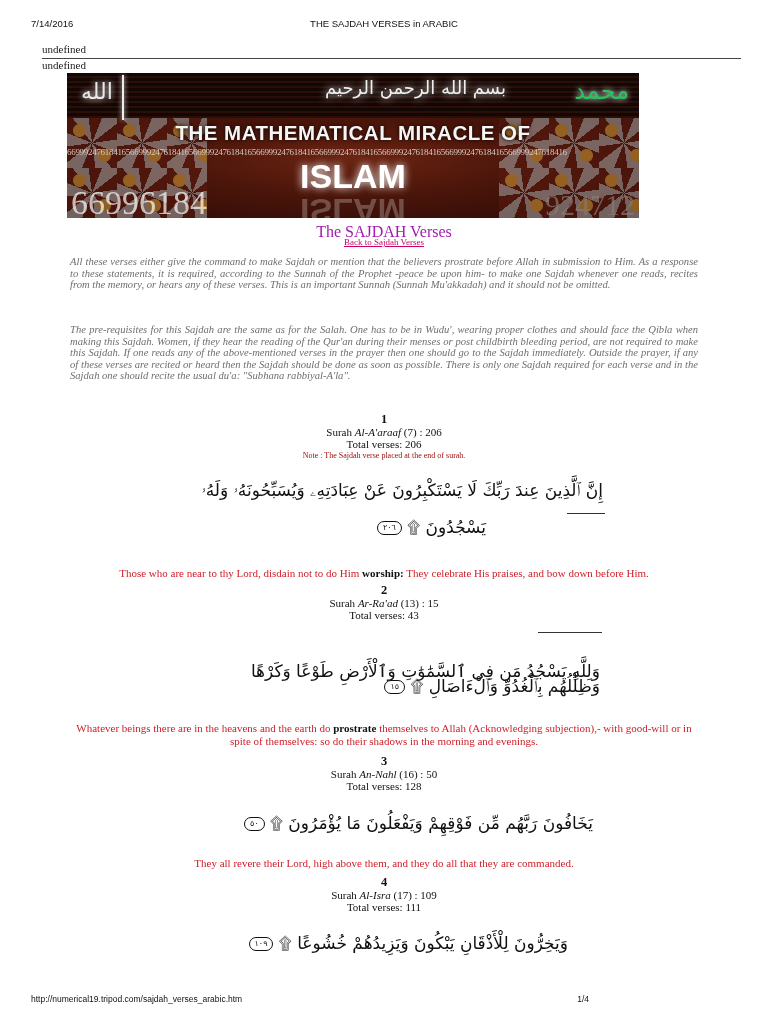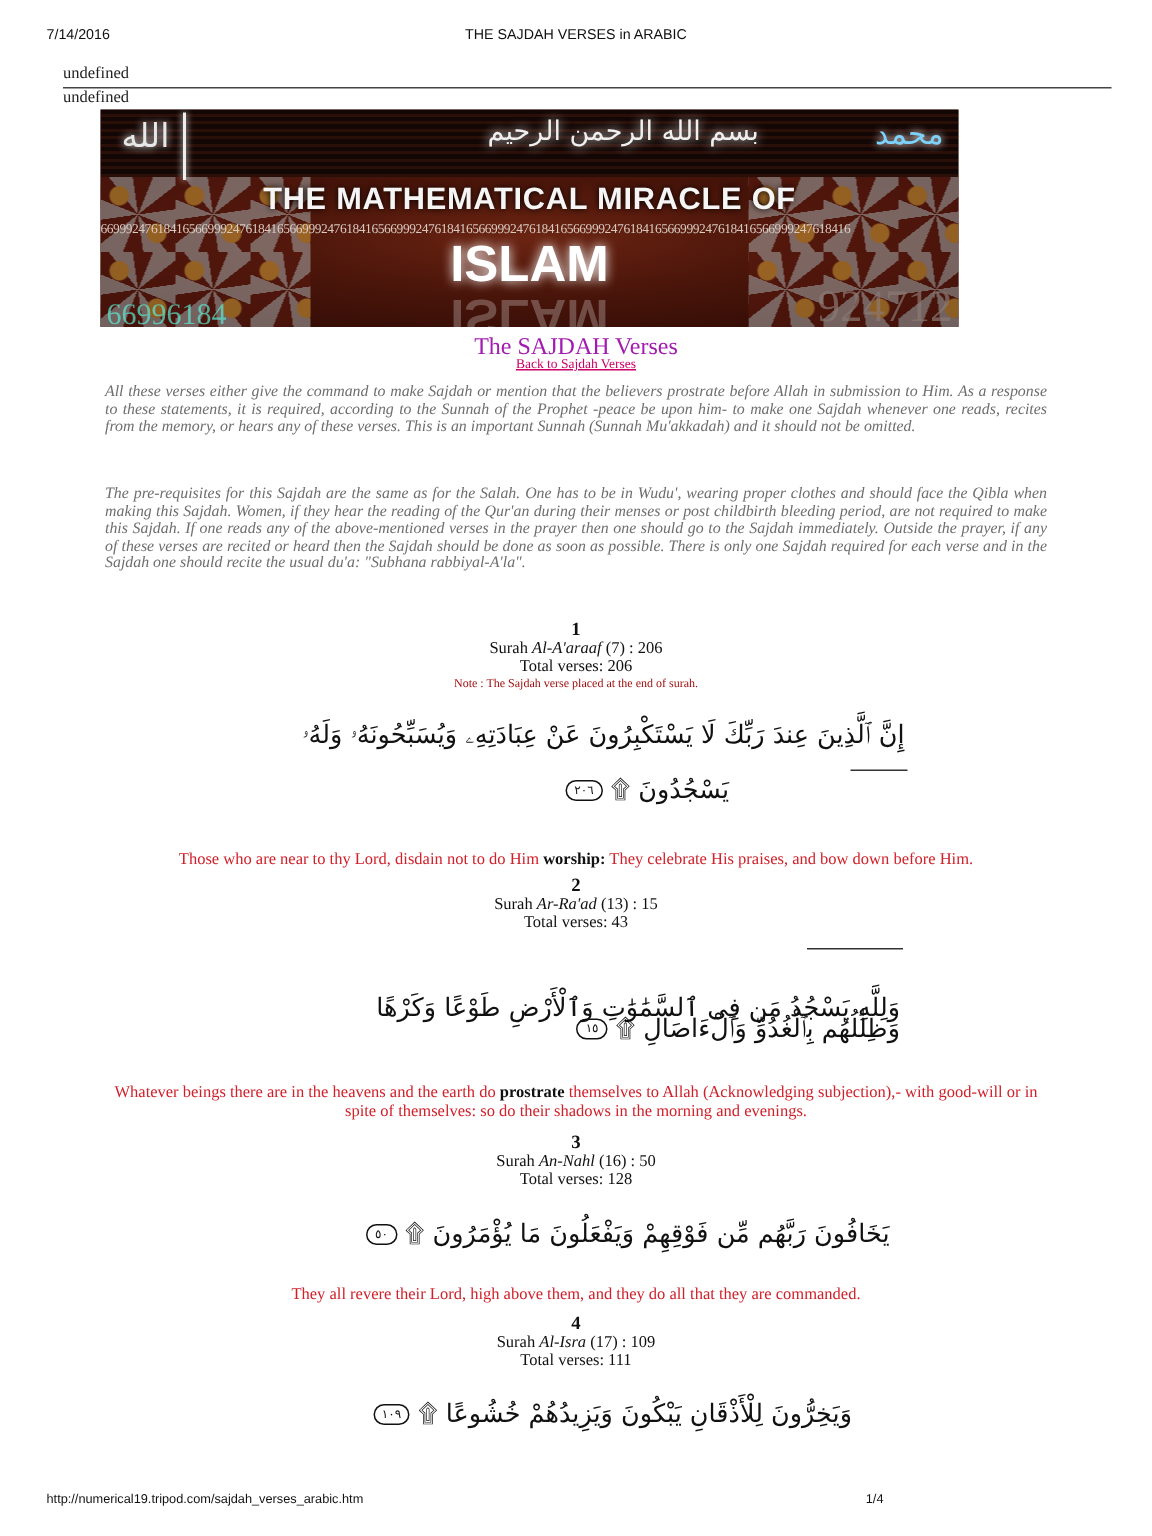--- a/index.html
+++ b/index.html
@@ -23,26 +23,26 @@
       background:
         radial-gradient(circle at 25% 25%, #d9a23a 0 6px, transparent 7px),
         radial-gradient(circle at 75% 75%, #d9a23a 0 6px, transparent 7px),
         repeating-conic-gradient(from 22deg, #a9a9a9 0 30deg, #5a1a10 30deg 60deg);
       background-size: 50px 50px, 50px 50px, 50px 50px; }
     .banner .pattern.left { left: 0; }
     .banner .pattern.right { right: 0; }
     .banner .calligraphy-allah { position: absolute; left: 14px; top: 6px; font-size: 22px; color: #e8e8e8; font-family: "DejaVu Sans", sans-serif; text-shadow: 0 0 6px #fff; }
     .banner .allah-line { position: absolute; left: 55px; top: 2px; width: 2px; height: 45px; background: #eee; box-shadow: 0 0 5px #fff; }
     .banner .calligraphy-bismillah { position: absolute; left: 258px; top: 4px; font-size: 18px; color: #f0f0f0; font-family: "DejaVu Sans", sans-serif; text-shadow: 0 0 8px #fff; }
-    .banner .calligraphy-muhammad { position: absolute; right: 10px; top: 4px; font-size: 20px; color: #7dd3fc; font-family: "DejaVu Sans", sans-serif; text-shadow: 0 0 6px #fff; }
+    .banner .calligraphy-muhammad { position: absolute; right: 10px; top: 4px; font-size: 24px; color: #22c55e; font-family: "DejaVu Sans", sans-serif; text-shadow: 0 0 6px #fff; }
     .banner .headline { position: absolute; left: 0; top: 48px; width: 100%; text-align: center; font-family: "Liberation Sans", sans-serif; font-weight: bold; font-size: 20.5px; letter-spacing: 0.5px; color: #f5f5f5; text-shadow: 0 0 4px #000; }
     .banner .digits { position: absolute; left: 0; top: 74px; width: 100%; white-space: nowrap; overflow: hidden; font-size: 9px; color: #d8c9c0; letter-spacing: -0.3px; }
     .banner .islam { position: absolute; left: 0; top: 84px; width: 100%; text-align: center; font-family: "Liberation Sans", sans-serif; font-weight: bold; font-size: 34px; color: #fff; text-shadow: 0 0 8px #fff; }
     .banner .islam-reflect { position: absolute; left: 0; top: 118px; width: 100%; text-align: center; font-family: "Liberation Sans", sans-serif; font-weight: bold; font-size: 34px; color: #fff; opacity: 0.25; transform: scaleY(-1); }
-    .banner .num-left { position: absolute; left: 4px; bottom: -4px; font-size: 20px; color: #5eead4; opacity: 0.7; }
+    .banner .num-left { position: absolute; left: 4px; bottom: -4px; font-size: 34px; color: #ffffff; opacity: 0.7; }
     .banner .num-right { position: absolute; right: 4px; bottom: -4px; font-size: 30px; color: #8a7a74; opacity: 0.7; }
 
     .page-title { position: absolute; left: 0; top: 223px; width: 768px; text-align: center; font-size: 16px; color: #a21caf; }
     .back-link { position: absolute; left: 0; top: 237px; width: 768px; text-align: center; font-size: 9px; }
     .back-link a { color: #cc0066; text-decoration: underline; }
 
     .para { position: absolute; left: 70px; width: 628px; font-style: italic; font-size: 10.6px; line-height: 11.6px; color: #6e6e6e; text-align: justify; }
     .para1 { top: 256px; }
     .para2 { top: 324px; }
 

